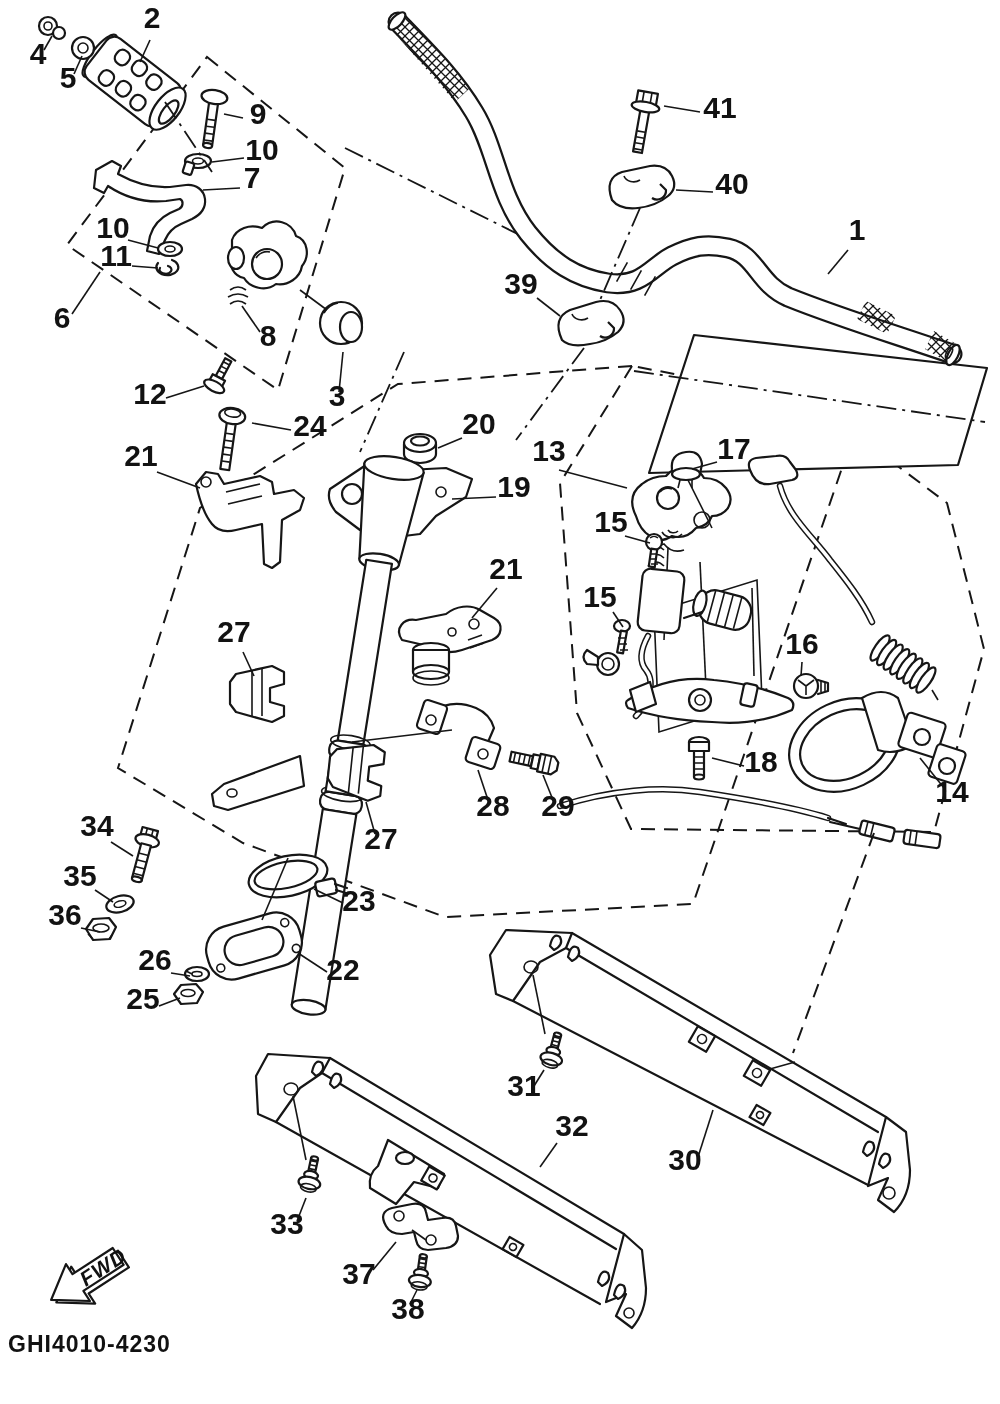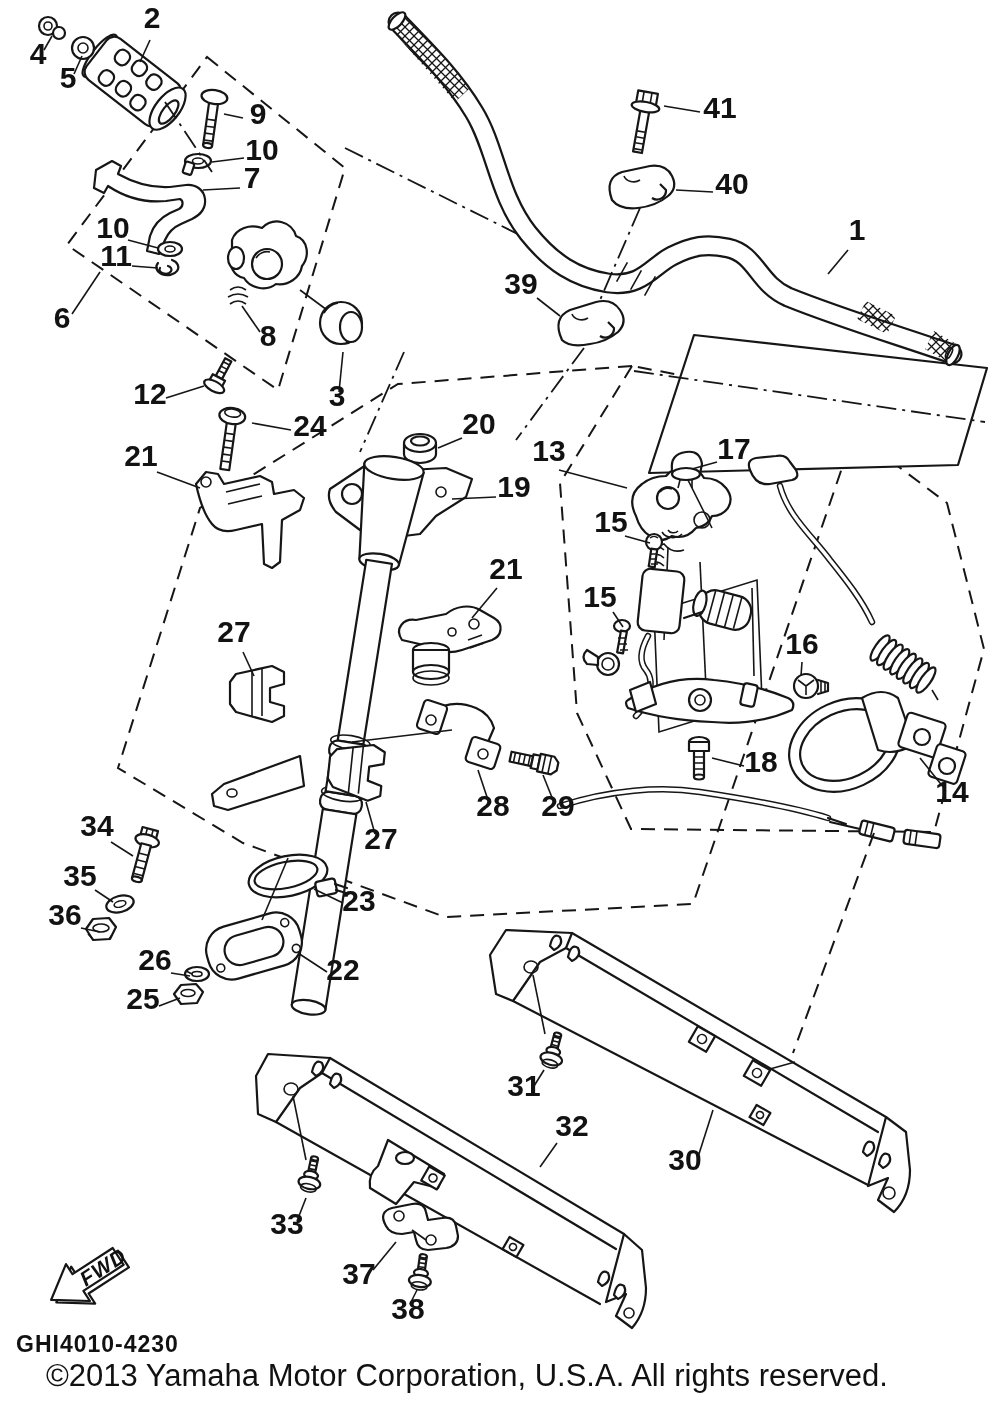--- a/index.html
+++ b/index.html
@@ -9,21 +9,21 @@
   .ln{stroke:#161616;stroke-width:2.2;fill:none;stroke-linecap:round;stroke-linejoin:round;}
   .lnf{stroke:#161616;stroke-width:2.2;fill:#ffffff;stroke-linejoin:round;}
   .thin{stroke:#161616;stroke-width:1.6;fill:none;}
   .dash{stroke:#161616;stroke-width:2;fill:none;stroke-dasharray:14 9;}
   .ddot{stroke:#161616;stroke-width:1.8;fill:none;stroke-dasharray:20 6 3 6;}
   .tube{stroke:#161616;stroke-width:21;fill:none;stroke-linecap:round;}
   .tubein{stroke:#ffffff;stroke-width:16.5;fill:none;stroke-linecap:round;}
   .wire{stroke:#161616;stroke-width:6.5;fill:none;stroke-linecap:round;}
   .wirein{stroke:#ffffff;stroke-width:3.5;fill:none;stroke-linecap:round;}
   .co{font:600 30px "Liberation Sans",sans-serif;fill:#121212;}
-  .footer-code{position:absolute;left:16px;top:1331px;font:700 23px "Liberation Sans",sans-serif;
+  .footer-code{position:absolute;left:8px;top:1331px;font:700 23px "Liberation Sans",sans-serif;
                color:#111;letter-spacing:1px;}
   .footer-copy{position:absolute;left:46px;top:1358px;font:400 31px "Liberation Sans",sans-serif;
                color:#111;white-space:nowrap;}
   .fwdtxt{font:italic 700 21px "Liberation Sans",sans-serif;fill:#111;letter-spacing:1px;}
 </style>
 </head>
 <body>
 
 <div class="page">
 <svg width="1000" height="1404" viewBox="0 0 1000 1404" xmlns="http://www.w3.org/2000/svg">
@@ -544,14 +544,13 @@
         <polyline points="297,1221 306,1198" class="thin"></polyline>
         <text x="287" y="1234" class="co" text-anchor="middle">33</text>
         <polyline points="373,1270 396,1242" class="thin"></polyline>
         <text x="359" y="1284" class="co" text-anchor="middle">37</text>
         <polyline points="410,1304 417,1290" class="thin"></polyline>
         <text x="408" y="1319" class="co" text-anchor="middle">38</text>
       </g>
 </svg>
 
 <div class="footer-code">GHI4010-4230</div>
-<div class="footer-copy">©2013 Yamaha Motor Corporation, U.S.A. All rights reserved.</div>
 </div>
 
 </body></html>

